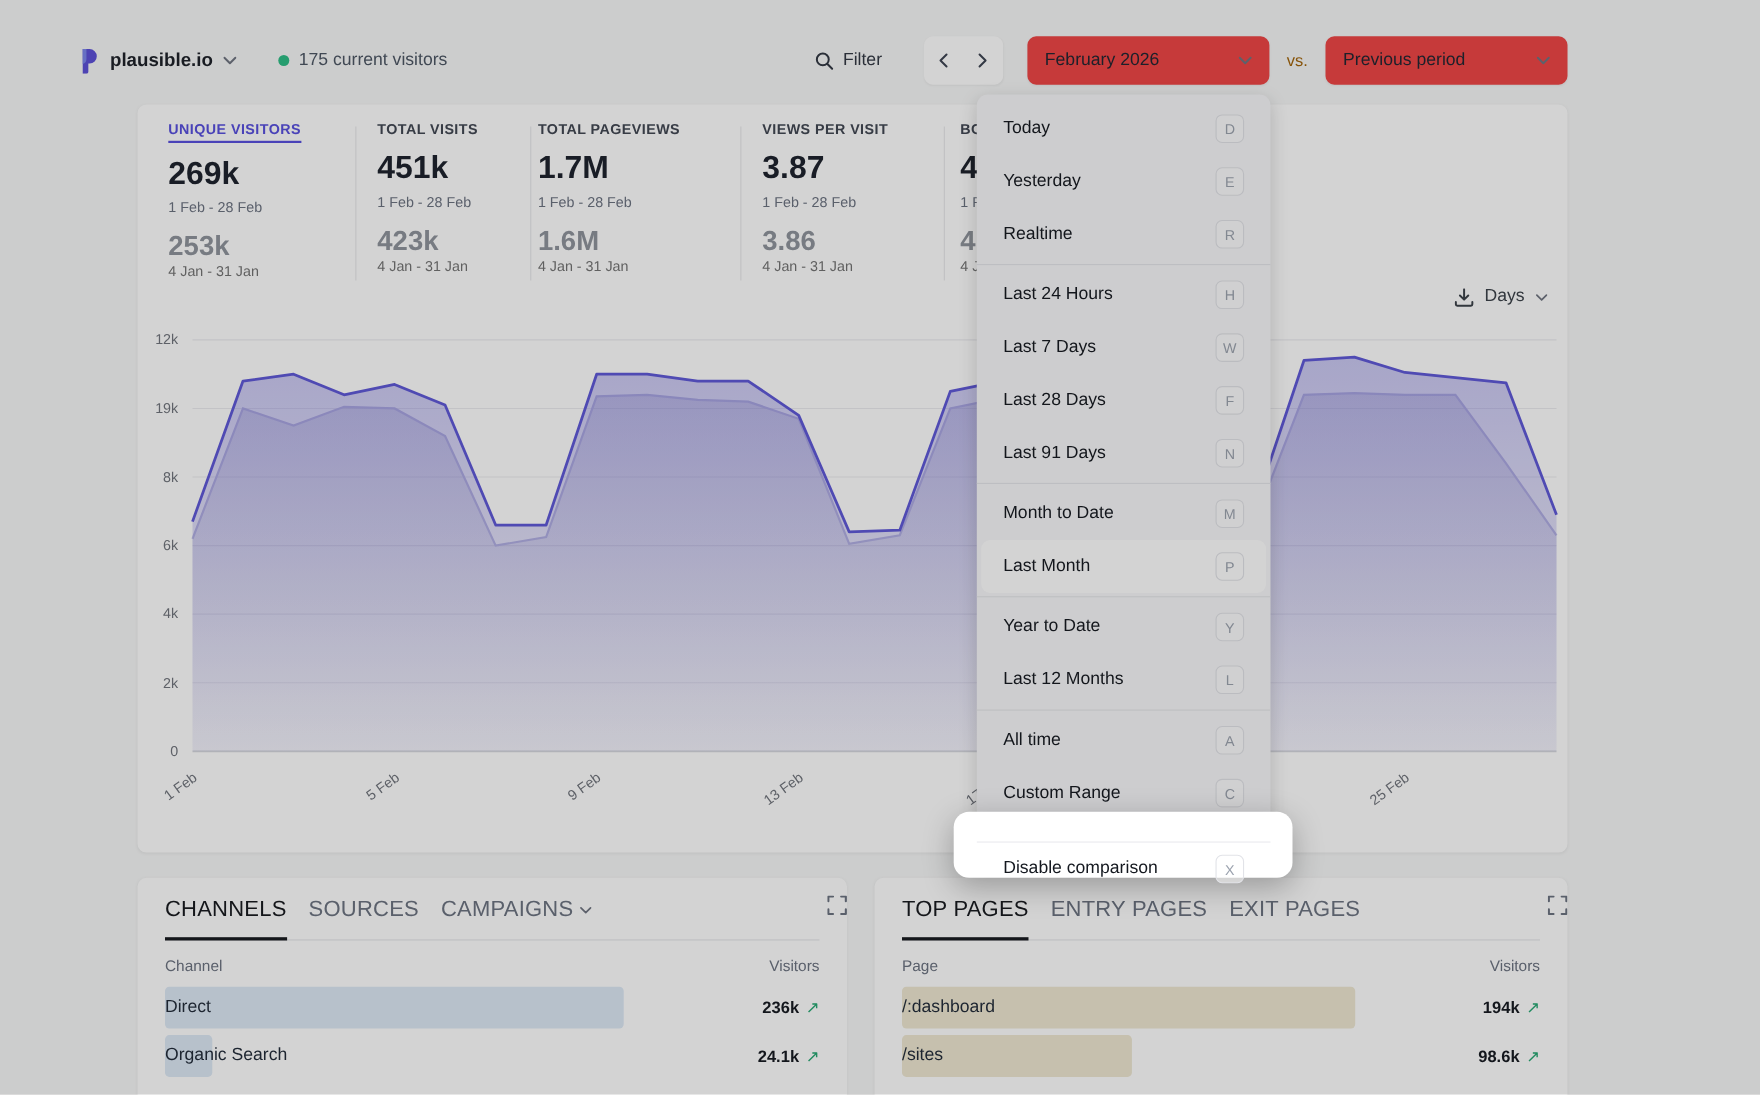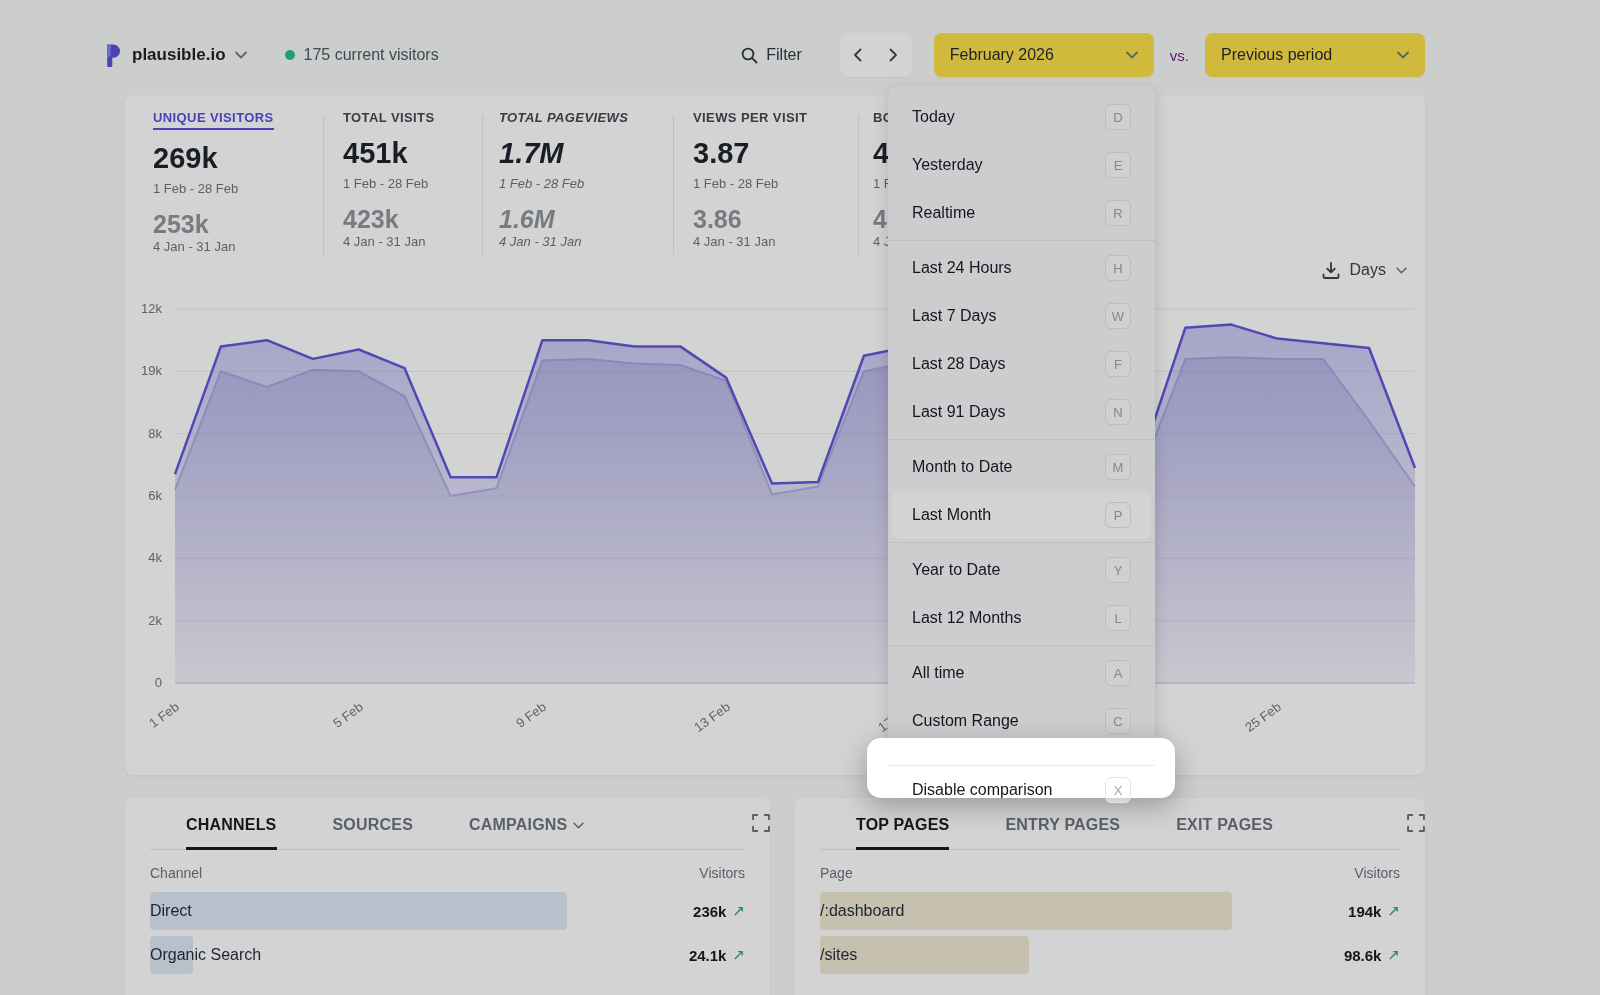--- a/index.html
+++ b/index.html
@@ -2,36 +2,36 @@
 <html><head>
 <meta charset="utf-8">
 <style>
   html,body{margin:0;padding:0;}
   body{width:1600px;height:995px;overflow:hidden;background:#f7f8f8;
        font-family:"Liberation Sans","DejaVu Sans",sans-serif;color:#1f2937;position:relative;}
   .screen{position:absolute;inset:0;}
 
   
   .topbar{position:absolute;left:0;top:33px;width:1600px;height:44px;display:flex;align-items:center;
-          padding-left:104px;padding-right:175px;box-sizing:border-box;text-align:center;}
+          padding-left:72px;padding-right:175px;box-sizing:border-box;text-align:center;}
   .site-group{display:flex;align-items:center;gap:9px;cursor:pointer;}
   .site-name{font-size:17px;font-weight:700;color:#1b1f27;}
   .visitors{display:flex;align-items:center;gap:9px;margin-left:38px;}
   .dot{width:10px;height:10px;border-radius:50%;background:#2cbd85;}
   .visitors-label{font-size:16px;color:#4b5563;}
   .spacer{flex:1;}
   .filter-btn{display:flex;align-items:center;gap:8px;font-size:16px;font-weight:500;color:#303641;cursor:pointer;}
   .nav-arrows{margin-left:38px;width:72px;height:44px;background:#fff;border-radius:8px;display:flex;
               box-shadow:0 1px 2px rgba(0,0,0,.05);}
   .nav-arrows .arrow{flex:1;display:flex;align-items:center;justify-content:center;cursor:pointer;color:#3b4250;}
-  .sel-btn{height:44px;background:#fde047;border-radius:8px;display:flex;align-items:center;justify-content:space-between;
+  .sel-btn{height:44px;background:#ef4444;border-radius:8px;display:flex;align-items:center;justify-content:space-between;
            padding:0 16px;box-sizing:border-box;font-size:16px;font-weight:500;color:#1f2430;cursor:pointer;
            box-shadow:0 1px 2px rgba(0,0,0,.05);}
   .date-btn{width:220px;margin-left:22px;}
-  .vs{margin:0 16px;font-size:15px;color:#701a75;}
+  .vs{margin:0 16px;font-size:15px;color:#a16207;}
   .cmp-btn{width:220px;}
   .chev{color:#6f7480;display:inline-flex;}
 
   
   .main-card{position:absolute;left:125px;top:95px;width:1300px;height:680px;background:#fff;border-radius:8px;
              box-shadow:0 1px 3px rgba(0,0,0,.06);z-index:1;}
   .stats{position:absolute;left:0;top:0;width:100%;height:165px;}
   .stat{position:absolute;top:15px;}
   .stat-label{font-size:13px;font-weight:700;letter-spacing:.4px;color:#404652;white-space:nowrap;}
   .stat-label.active{color:#564ede;border-bottom:2px solid #564ede;padding-bottom:3px;}
@@ -66,22 +66,22 @@
              box-shadow:0 8px 28px rgba(0,0,0,.28);z-index:60;}
   .spotlight .sp-divider{position:absolute;left:21px;right:20px;top:27px;height:1px;background:#e9eaee;}
   .spotlight .menu-item{position:absolute;left:21px;right:20px;top:32px;height:40px;padding:0 24px;}
 
   
   .card{position:absolute;top:798px;height:240px;background:#fff;border-radius:8px;
         box-shadow:0 1px 3px rgba(0,0,0,.06);padding:0 25px;box-sizing:border-box;z-index:1;}
   .card-left{left:125px;width:645px;}
   .card-right{left:795px;width:630px;}
   .tabs{display:flex;gap:20px;padding-top:18px;border-bottom:1px solid #e6e7ea;position:relative;}
-  .tab{font-size:16px;font-weight:700;letter-spacing:.2px;color:#6b7280;padding-bottom:15px;position:relative;
-       display:flex;align-items:center;gap:6px;cursor:pointer;margin-left:36px;}
+  .tab{font-size:20px;font-weight:400;letter-spacing:.2px;color:#6b7280;padding-bottom:15px;position:relative;
+       display:flex;align-items:center;gap:6px;cursor:pointer;}
   .tab.active{color:#16181d;}
   .tab.active::after{content:"";position:absolute;left:0;right:0;bottom:-1px;height:3px;background:#16181d;}
   .expand{position:absolute;right:0;top:16px;cursor:pointer;color:#6b7280;}
   .cols{display:flex;justify-content:space-between;margin-top:15px;font-size:14px;color:#6b7280;}
   .rows{margin-top:11px;}
   .trow{position:relative;height:38px;display:flex;align-items:center;justify-content:space-between;margin-bottom:6px;}
   .trow .bar{position:absolute;left:0;top:0;bottom:0;border-radius:4px;}
   .trow .name{position:relative;padding-left:0;font-size:16px;color:#1f2937;}
   .trow .val{position:relative;font-size:15px;font-weight:700;color:#14181f;display:flex;align-items:center;gap:6px;}
   .trend{color:#27a873;font-size:15px;font-weight:400;}
@@ -163,21 +163,21 @@
           <div class="stat-prev-value">253k</div>
           <div class="stat-prev-period">4 Jan - 31 Jan</div>
         </div>
         <div class="stat" style="left: 218px;">
           <div class="stat-label">TOTAL VISITS</div>
           <div class="stat-value">451k</div>
           <div class="stat-period">1 Feb - 28 Feb</div>
           <div class="stat-prev-value">423k</div>
           <div class="stat-prev-period">4 Jan - 31 Jan</div>
         </div>
-        <div class="stat" style="left: 374px; font-style: italic;">
+        <div class="stat" style="left: 364px;">
           <div class="stat-label">TOTAL PAGEVIEWS</div>
           <div class="stat-value">1.7M</div>
           <div class="stat-period">1 Feb - 28 Feb</div>
           <div class="stat-prev-value">1.6M</div>
           <div class="stat-prev-period">4 Jan - 31 Jan</div>
         </div>
         <div class="stat" style="left: 568px;">
           <div class="stat-label">VIEWS PER VISIT</div>
           <div class="stat-value">3.87</div>
           <div class="stat-period">1 Feb - 28 Feb</div>

